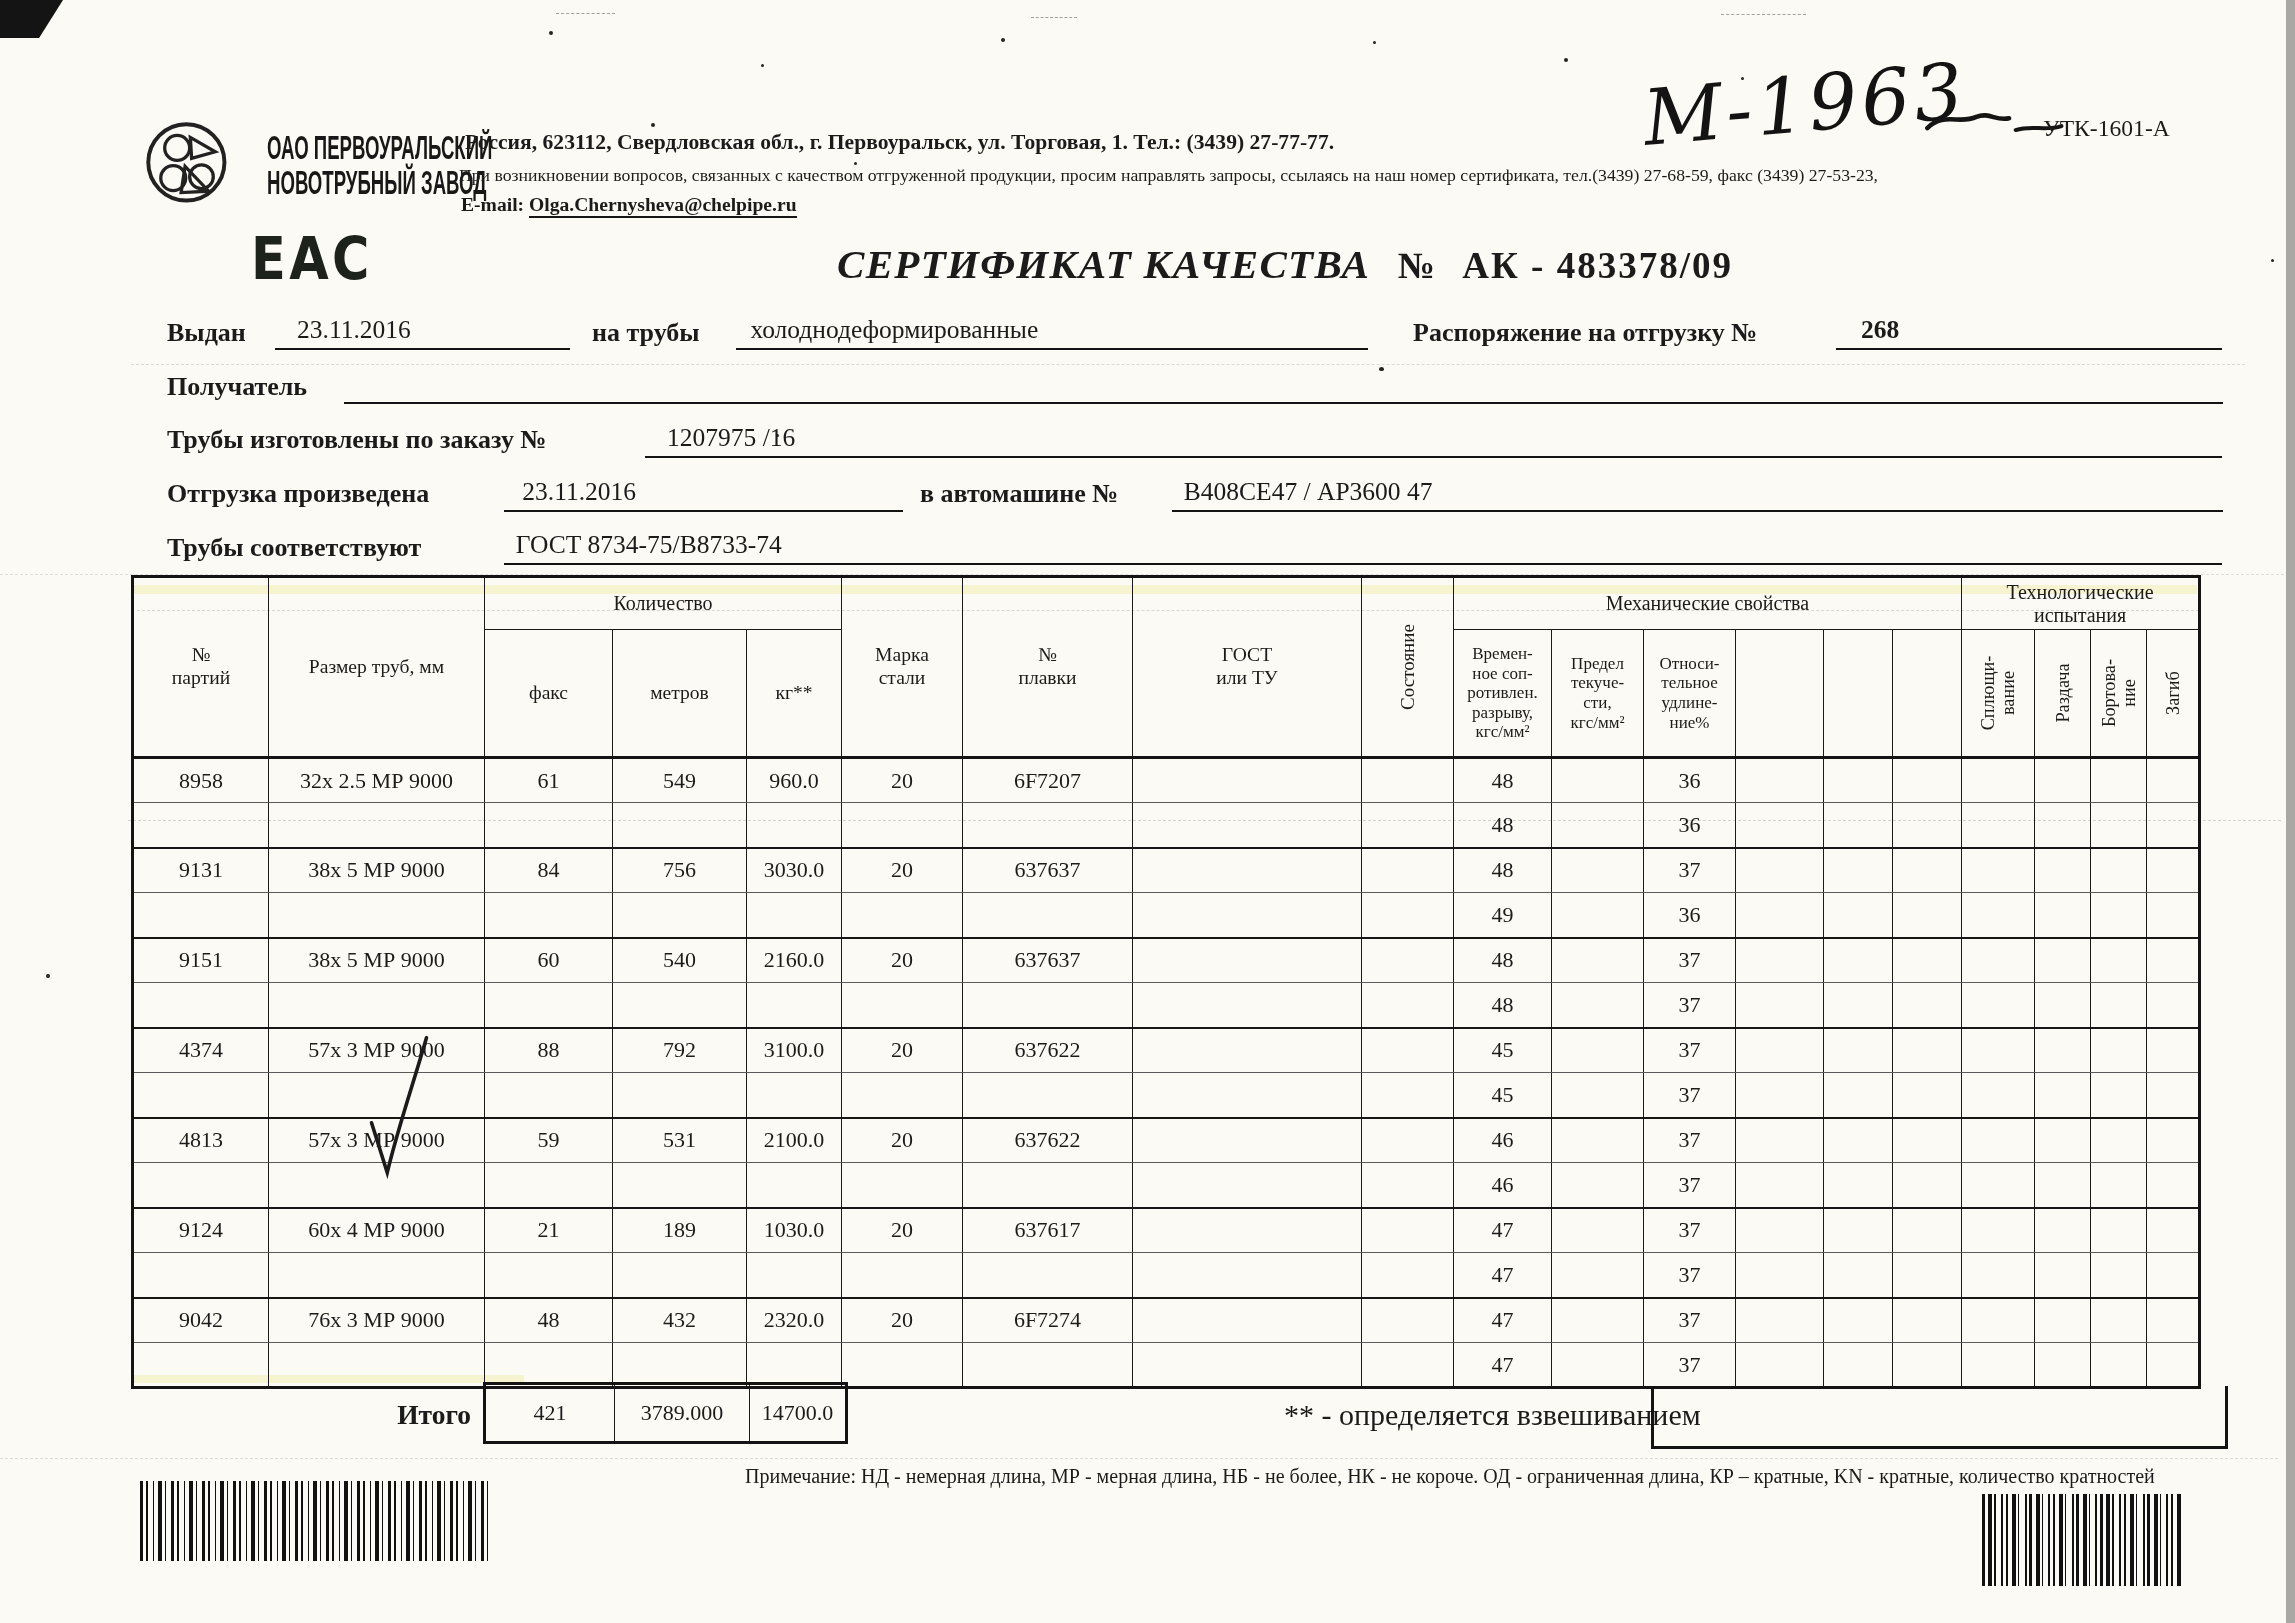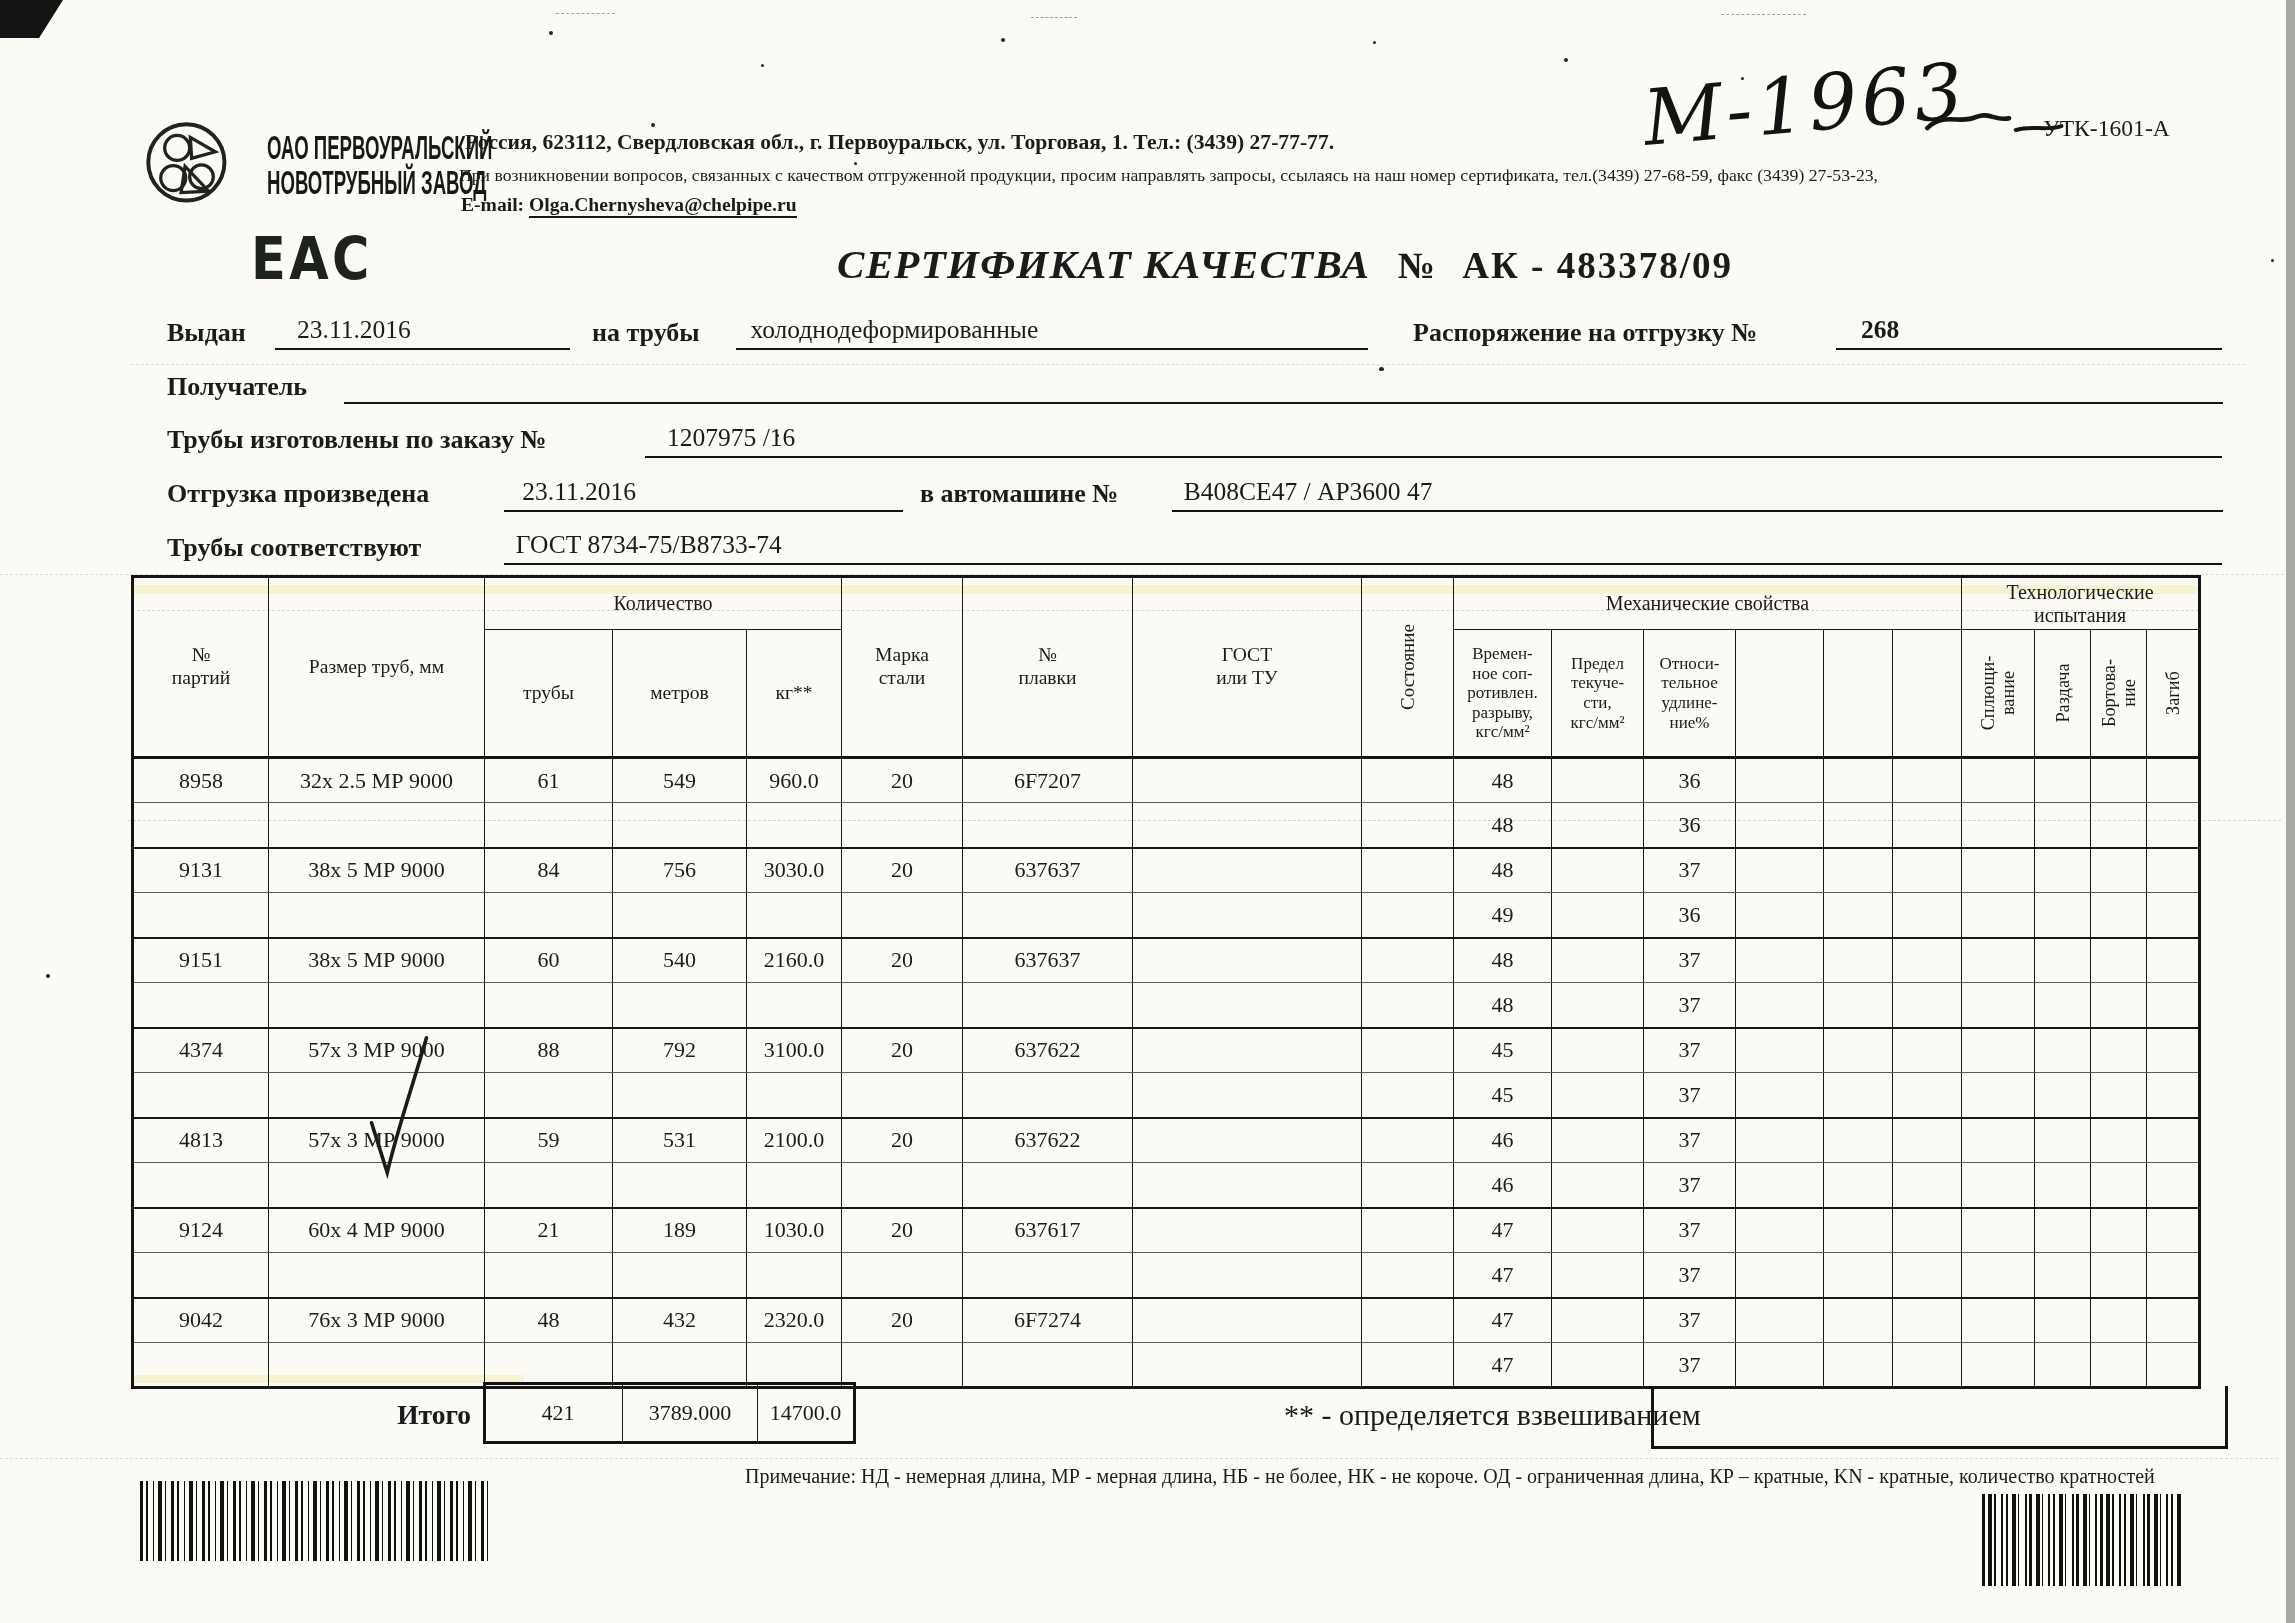--- a/index.html
+++ b/index.html
@@ -190,21 +190,21 @@
         <th rowspan="2" class="pre">ГОСТ
 или ТУ</th>
         <th rowspan="2" class="vert">
             <span class="vspan">Состояние</span>
           </th>
         <th colspan="6" class="grp">Механические свойства</th>
         <th colspan="4" class="grp pre">Технологические
 испытания</th>
       </tr>
       <tr class="h2">
-        <th>трубы</th>
+        <th>факс</th>
         <th>метров</th>
         <th>кг**</th>
         <th class="pre small-h">Времен-
 ное соп-
 ротивлен.
 разрыву,
 кгс/мм²</th>
         <th class="pre small-h">Предел
 текуче-
 сти,
@@ -529,21 +529,21 @@
         </tr>
       </tbody>
   </table>
 
   <svg class="abs checkmark" width="92" height="157" viewBox="0 0 140 240">
     <path d="M112,18 C92,88 70,150 52,224 L28,148" fill="none" stroke="#1b1b1b" stroke-width="5.5" stroke-linecap="round"></path>
   </svg>
 
   <div class="abs totals-label">Итого</div>
   <div class="abs totals-boxes">
-    <div class="tcell" style="width:128px;padding-left:8px;">421</div>
+    <div class="tcell" style="width:128px;">421</div>
     <div class="tcell" style="width:134px;">3789.000</div>
     <div class="tcell" style="width:95px;">14700.0</div>
   </div>
   <div class="abs totals-foot">** - определяется взвешиванием</div>
   <div class="abs totals-rightbox"></div>
 
   <div class="abs note-line">Примечание: НД - немерная длина, МР - мерная длина, НБ - не более, НК - не короче. ОД - ограниченная длина, КР – кратные, KN - кратные, количество кратностей</div>
 
   <div class="abs barcode barcode-left"></div>
   <div class="abs barcode-right barcode"></div>

